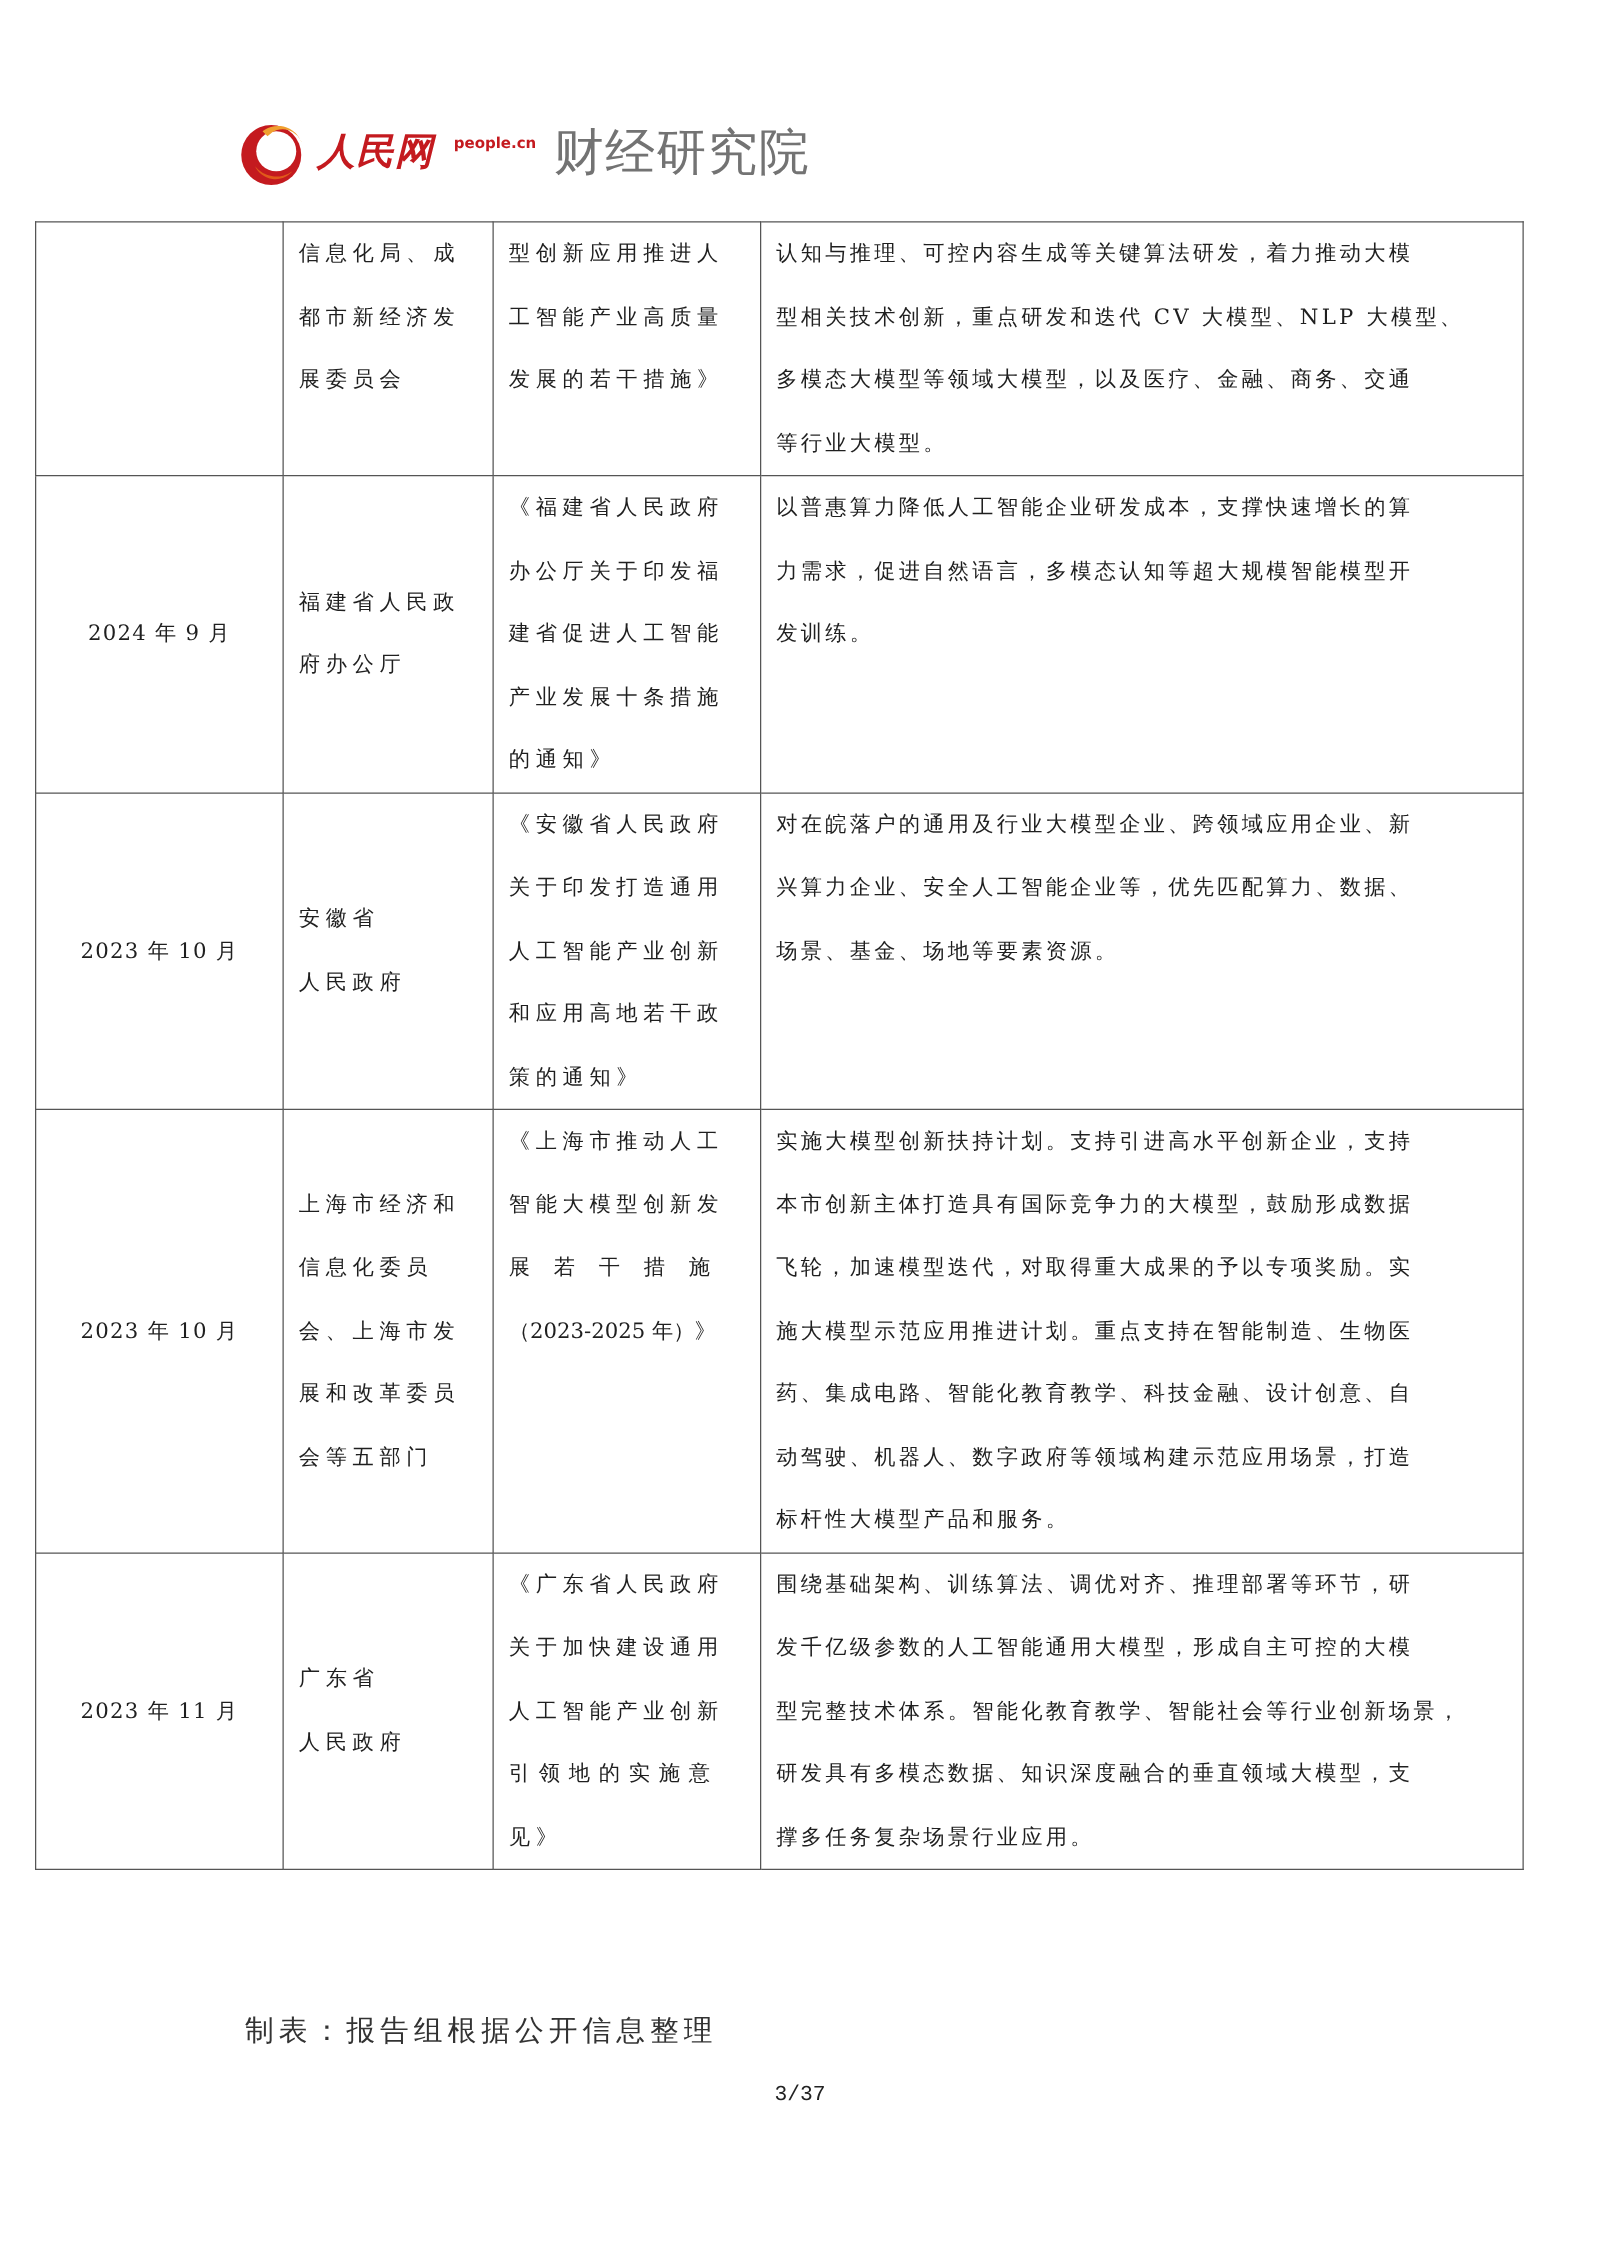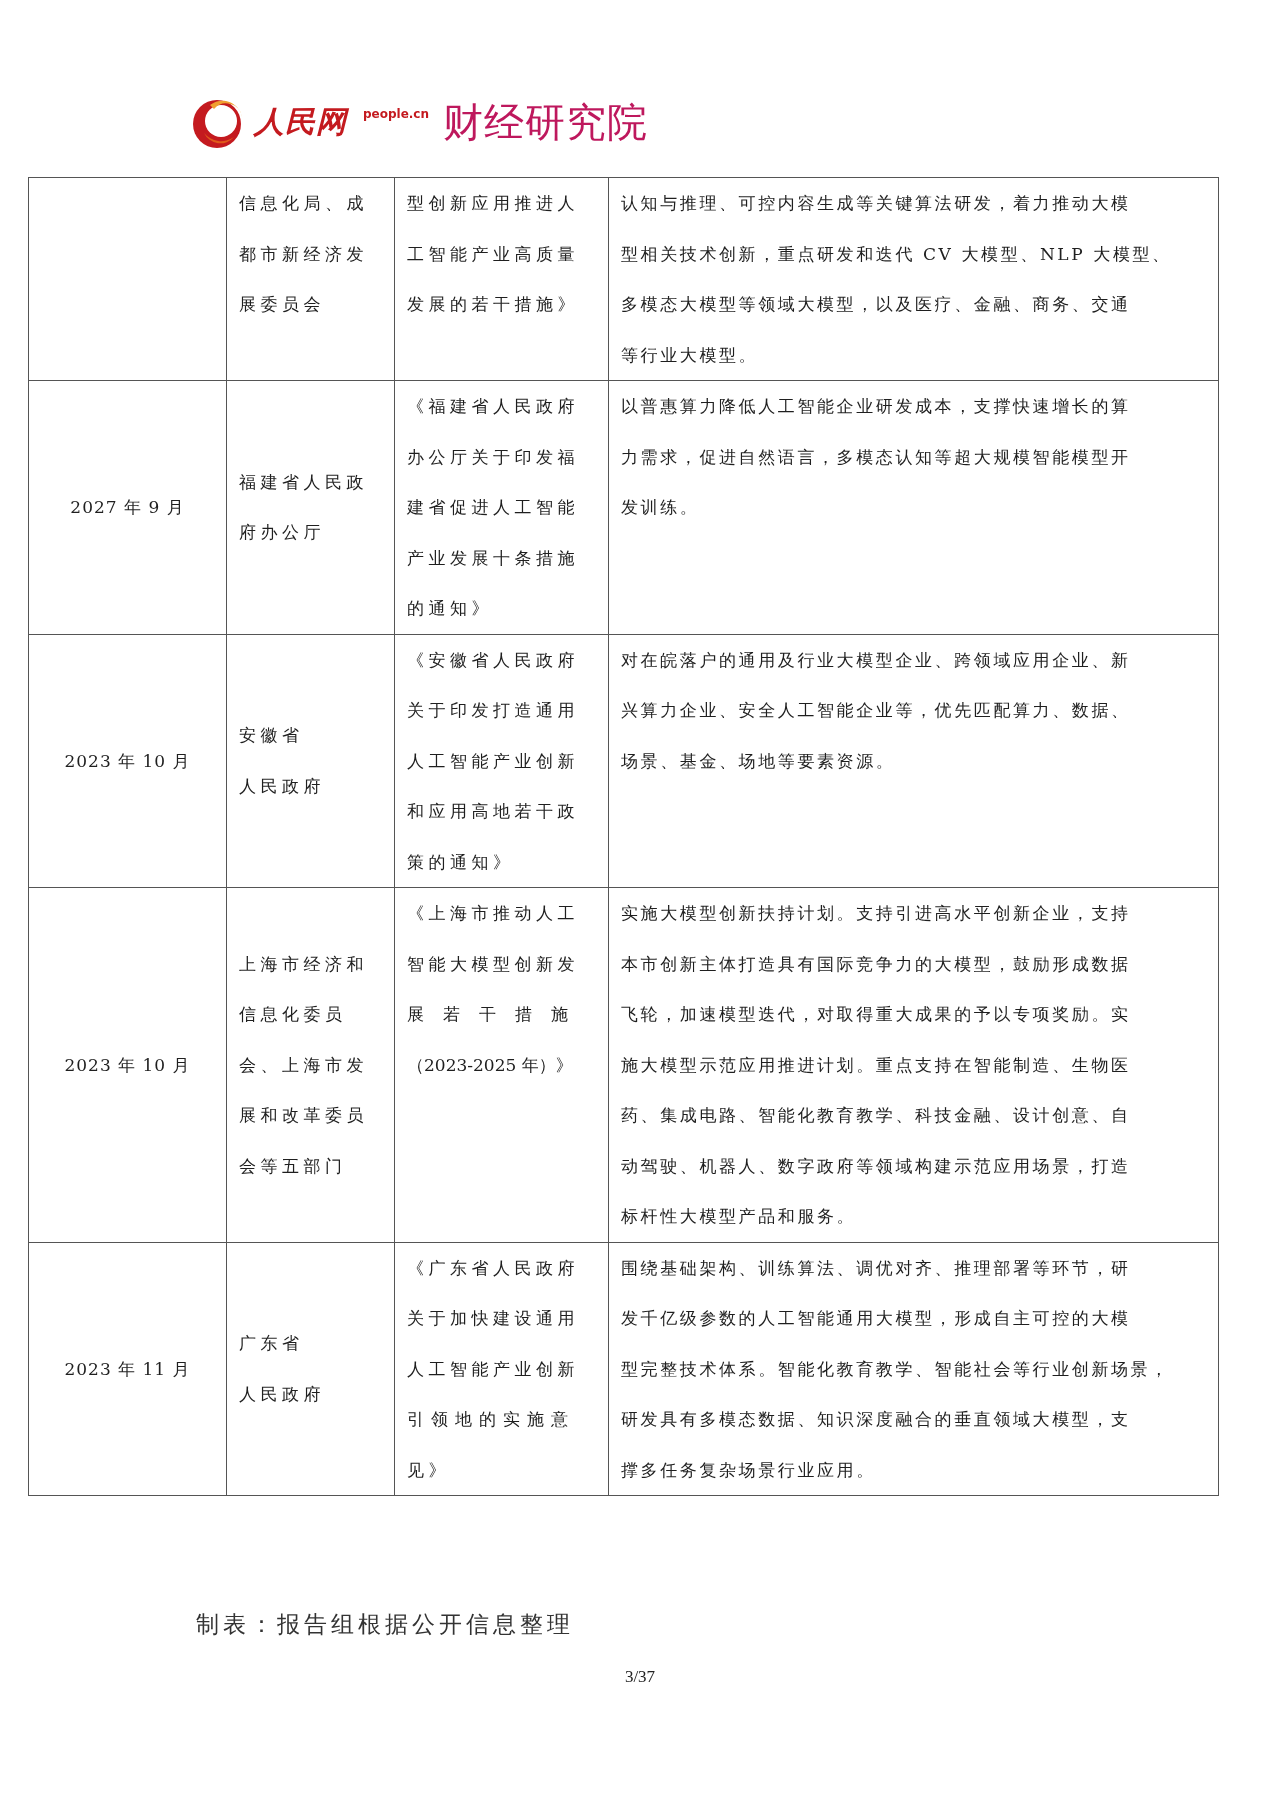--- a/index.html
+++ b/index.html
@@ -50,21 +50,21 @@
       font-family: "DejaVu Sans", sans-serif;
       font-weight: bold;
       font-size: 12px;
       color: #c41a1f;
       line-height: 16px;
       margin-left: 16px;
     }
     .logo-institute {
       font-family: "DejaVu Sans", sans-serif;
       font-size: 40px;
-      color: #be185d;
+      color: #737373;
       line-height: 48px;
       letter-spacing: 1px;
     }
 
     .table {
       position: absolute;
       left: 28px;
       top: 177px;
       width: 1190px;
       border-collapse: collapse;
@@ -130,21 +130,21 @@
       color: #333333;
       font-family: "DejaVu Sans", sans-serif;
       font-weight: normal;
     }
     .page-num {
       position: absolute;
       left: 0;
       width: 1280px;
       top: 1667px;
       text-align: center;
-      font-family: Liberation Serif, serif;
+      font-family: Liberation Mono, monospace;
       font-size: 17px;
       color: #222222;
     }
   </style>
 </head>
 <body>
 
 <div class="header">
   <div class="logo-mark">
     <svg width="58" height="58" viewBox="0 0 58 58">
@@ -185,21 +185,21 @@
       </td>
       <td class="cell-desc">
         <span class="line">认知与推理、可控内容生成等关键算法研发，着力推动大模</span>
         <span class="line">型相关技术创新，重点研发和迭代 CV 大模型、NLP 大模型、</span>
         <span class="line">多模态大模型等领域大模型，以及医疗、金融、商务、交通</span>
         <span class="line">等行业大模型。</span>
       </td>
     </tr>
 
     <tr class="row2">
-      <td class="cell-date">2027 年 9 月</td>
+      <td class="cell-date">2024 年 9 月</td>
       <td class="cell-org-center">
         <span class="line">福建省人民政</span>
         <span class="line">府办公厅</span>
       </td>
       <td class="cell-doc">
         <span class="line">《福建省人民政府</span>
         <span class="line">办公厅关于印发福</span>
         <span class="line">建省促进人工智能</span>
         <span class="line">产业发展十条措施</span>
         <span class="line">的通知》</span>

